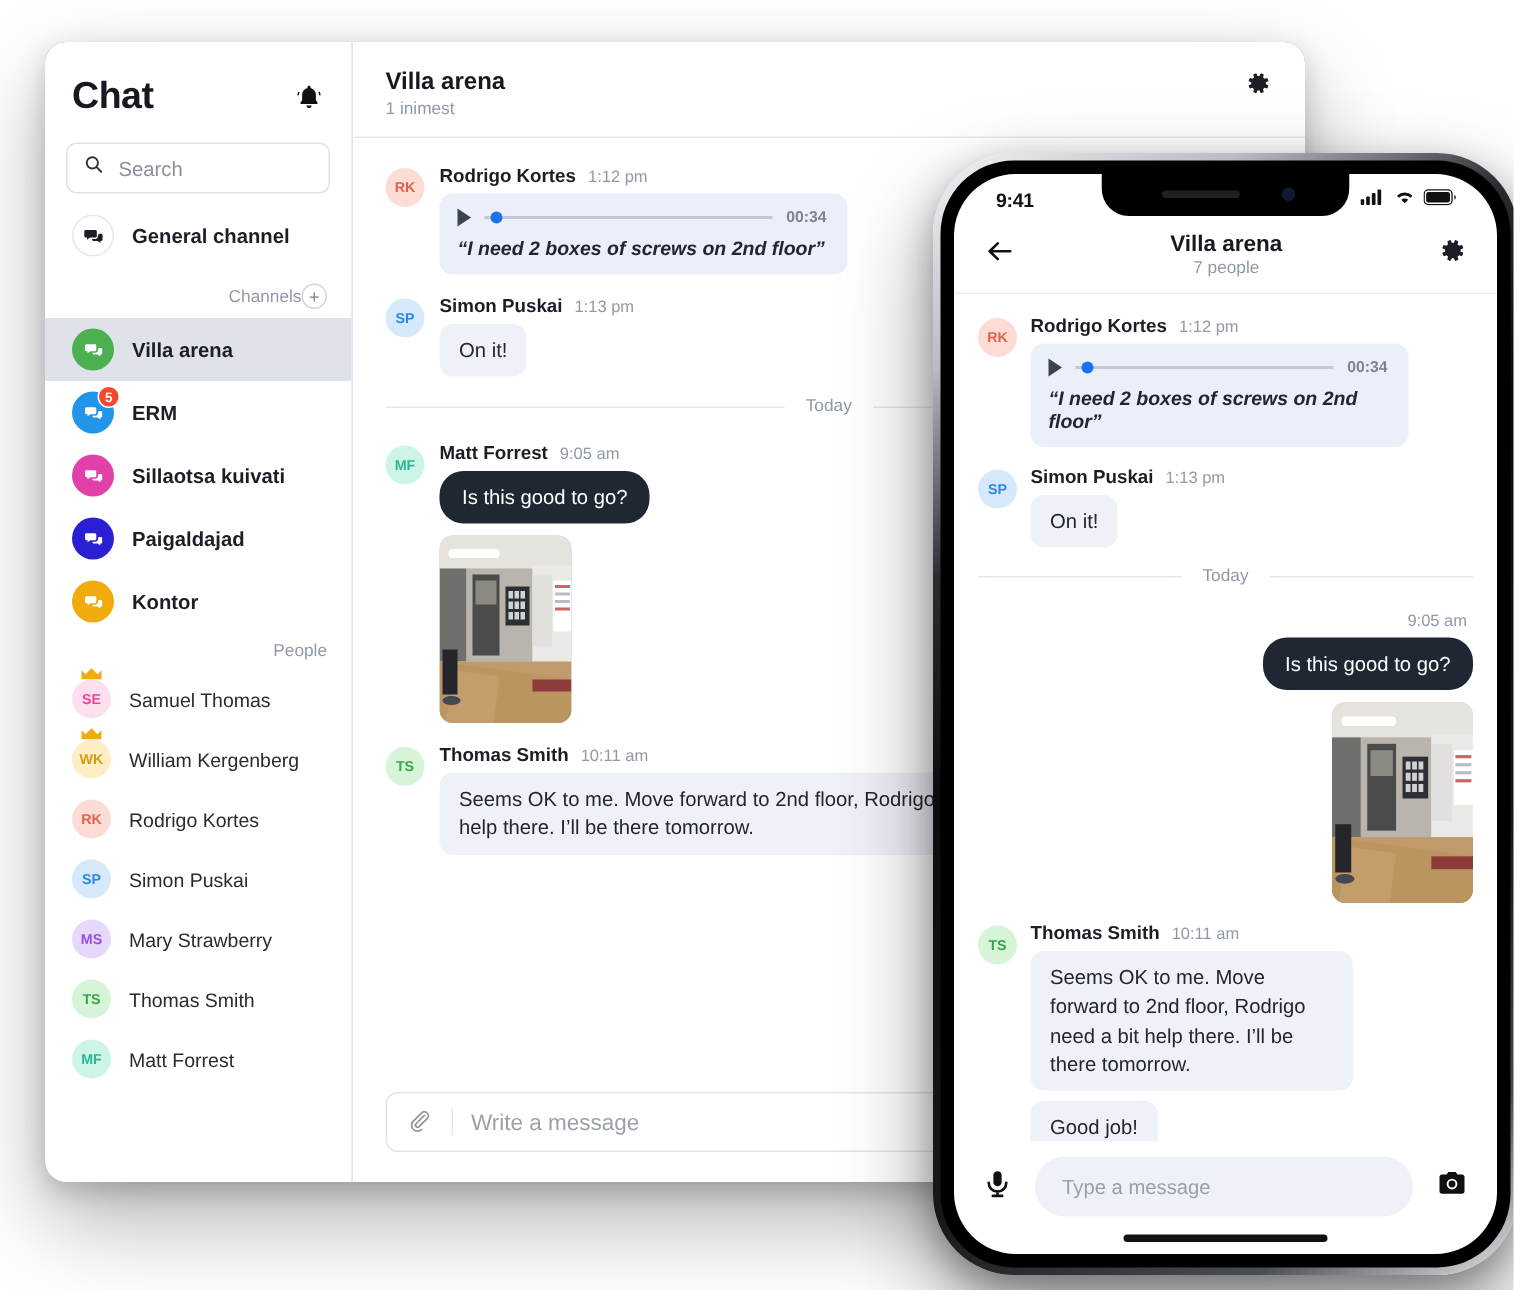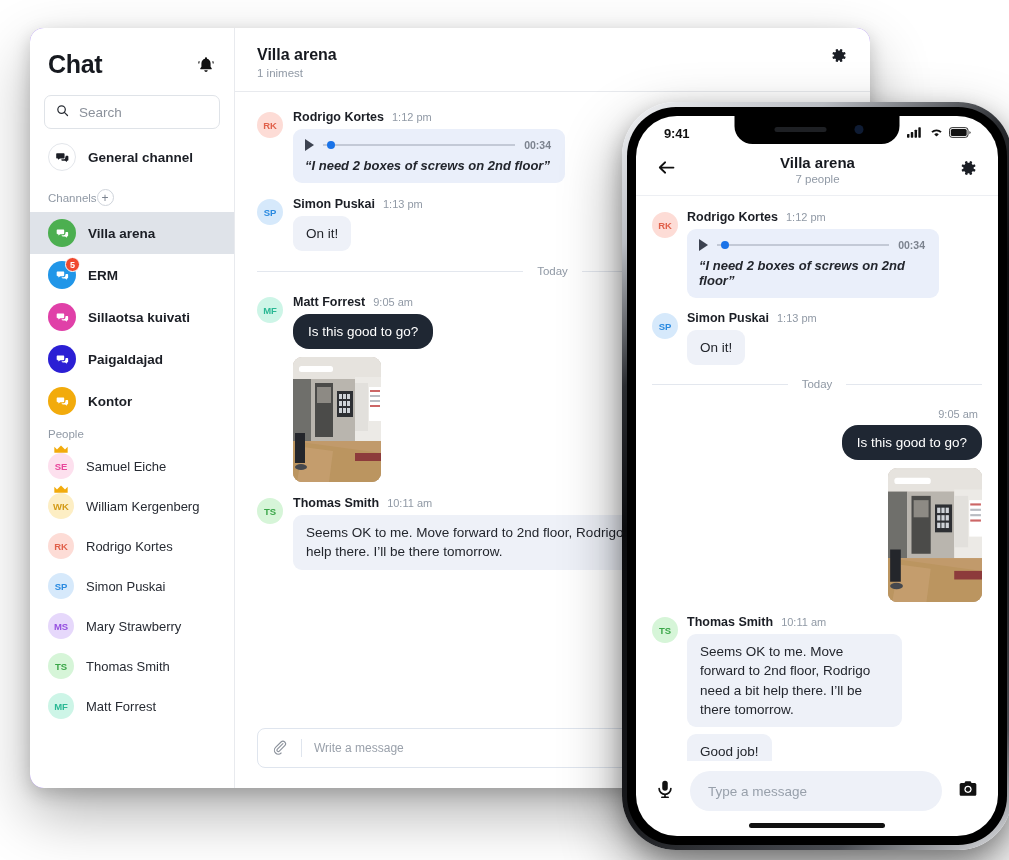--- a/index.html
+++ b/index.html
@@ -53,21 +53,21 @@
     padding: 14px 18px 12px 18px;
   }
   .gen-icon {
     width: 28px; height: 28px; border-radius: 50%;
     border: 1px solid #e3e6eb; background: #fff;
     display: flex; align-items: center; justify-content: center;
   }
   .gen-label { font-size: 13.5px; font-weight: 700; color: #1b1e25; }
 
   .sect-head {
-    display: flex; align-items: center; justify-content: flex-start;
+    display: flex; align-items: center; justify-content: flex-end;
     padding: 6px 16px 6px 18px;
   }
   .sect-title { font-size: 11.5px; color: #9099a5; }
   .plus-btn {
     width: 17px; height: 17px; border-radius: 50%;
     border: 1px solid #cfd4db; color: #7b838f; font-size: 12px;
     display: flex; align-items: center; justify-content: center;
     line-height: 1; cursor: pointer; background:#fff;
   }
 
@@ -154,21 +154,21 @@
   .photo.big { width: 94px; height: 134px; }
 
   .composer { padding: 14px 22px 20px 22px; }
   .comp-box {
     display: flex; align-items: center; gap: 12px; height: 40px;
     border: 1px solid #dfe5ee; border-radius: 8px; padding: 0 14px;
   }
   .clip { width: 17px; height: 17px; }
   .vdiv { width: 1px; height: 18px; background: #dfe5ee; }
   .comp-box input {
-    border: 0; outline: 0; font-size: 12px; color: #5c6370;
+    border: 0; outline: 0; font-size: 15px; color: #5c6370;
     font-family: inherit; background: transparent; width: 100%;
   }
   .comp-box input::placeholder { color: #9aa1ab; }
 
   
   .phone {
     position: absolute; left: 622px; top: 102px;
     width: 390px; height: 748px;
     border-radius: 54px;
     background: linear-gradient(145deg,#f2f3f5 0%,#b9bcc2 14%,#2a2c30 28%,#0b0c0e 42%,#17181b 70%,#4a4d53 88%,#e6e7ea 100%);
@@ -324,21 +324,21 @@
 
       <div class="sect-head" style="">
         <span class="sect-title">People</span>
       </div>
 
       <div id="people-list">
           <div class="person">
             <span class="p-av" style="background: rgb(253, 224, 238); color: rgb(232, 69, 155);">SE<span class="crown"><svg viewBox="0 0 24 16" width="16" height="11">
                   <path fill="#f2ab0c" d="M2 4l4 4 6-6 6 6 4-4v9H2z"></path>
                 </svg></span></span>
-            <span class="p-name">Samuel Eiche</span>
+            <span class="p-name">Samuel Thomas</span>
           </div>
           <div class="person">
             <span class="p-av" style="background: rgb(253, 238, 196); color: rgb(211, 154, 22);">WK<span class="crown"><svg viewBox="0 0 24 16" width="16" height="11">
                   <path fill="#f2ab0c" d="M2 4l4 4 6-6 6 6 4-4v9H2z"></path>
                 </svg></span></span>
             <span class="p-name">William Kergenberg</span>
           </div>
           <div class="person">
             <span class="p-av" style="background: rgb(253, 220, 214); color: rgb(224, 97, 75);">RK</span>
             <span class="p-name">Rodrigo Kortes</span>

